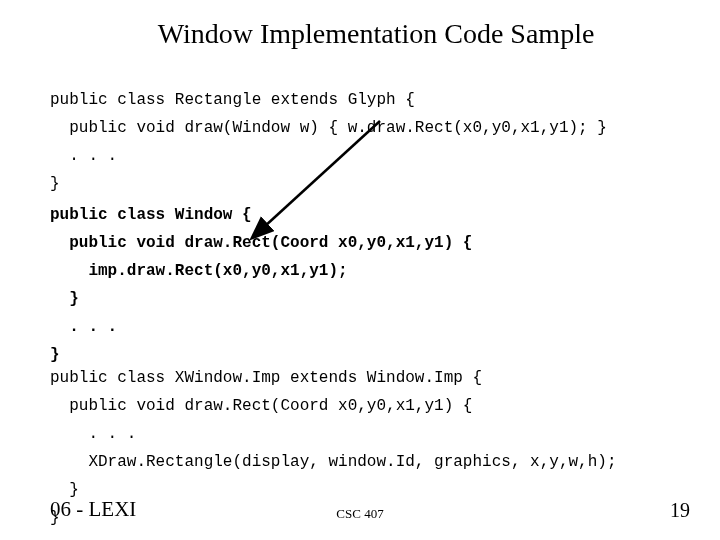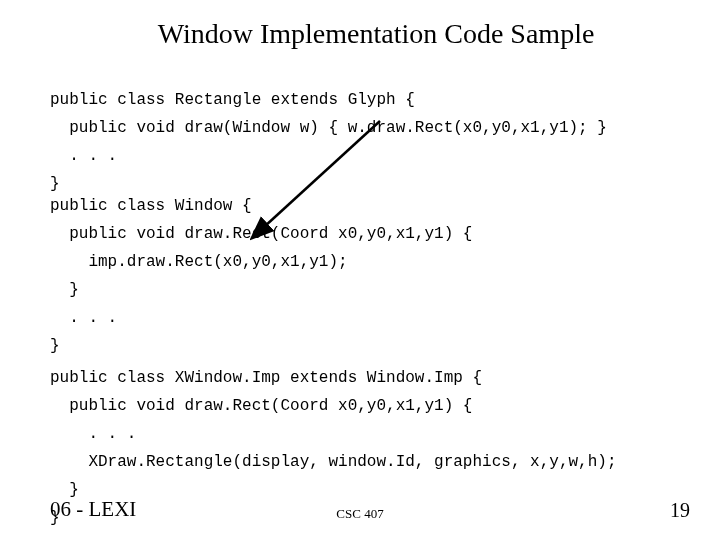--- a/index.html
+++ b/index.html
@@ -31,21 +31,21 @@
   }
   .code {
     position: absolute;
     left: 50px;
     font-family: "Courier New", Courier, monospace;
     font-size: 16px;
     line-height: 28px;
     white-space: pre;
   }
   .block1 { top: 86px; }
-  .block2 { top: 192px; }
+  .block2 { top: 201px; font-weight: bold; }
   .block3 { top: 364px; }
   .footer-left {
     position: absolute;
     left: 50px;
     bottom: 18px;
     font-size: 21px;
   }
   .footer-center {
     position: absolute;
     left: 0;

